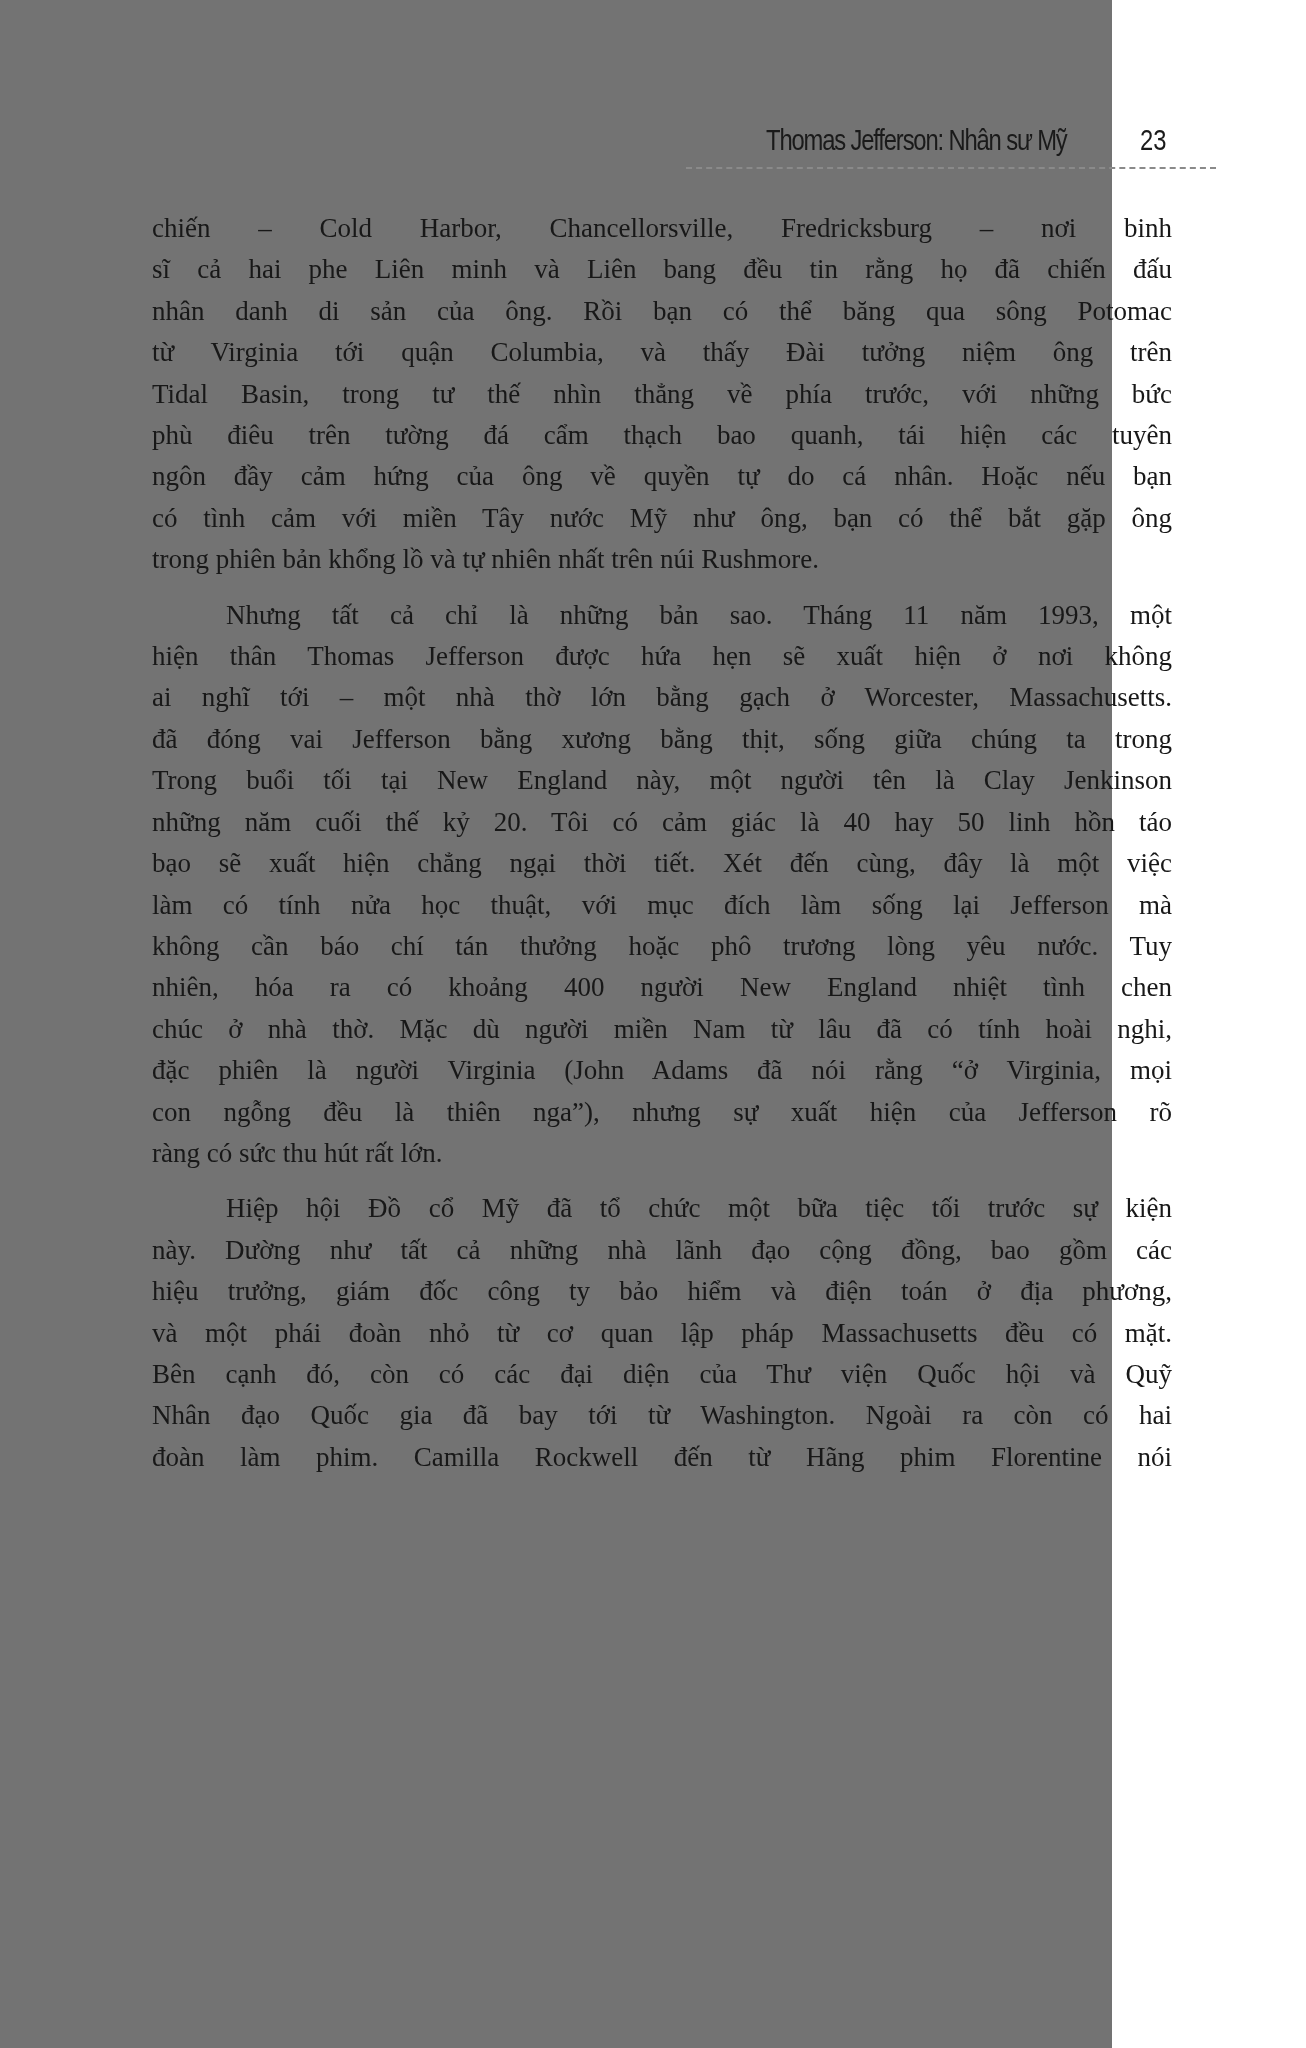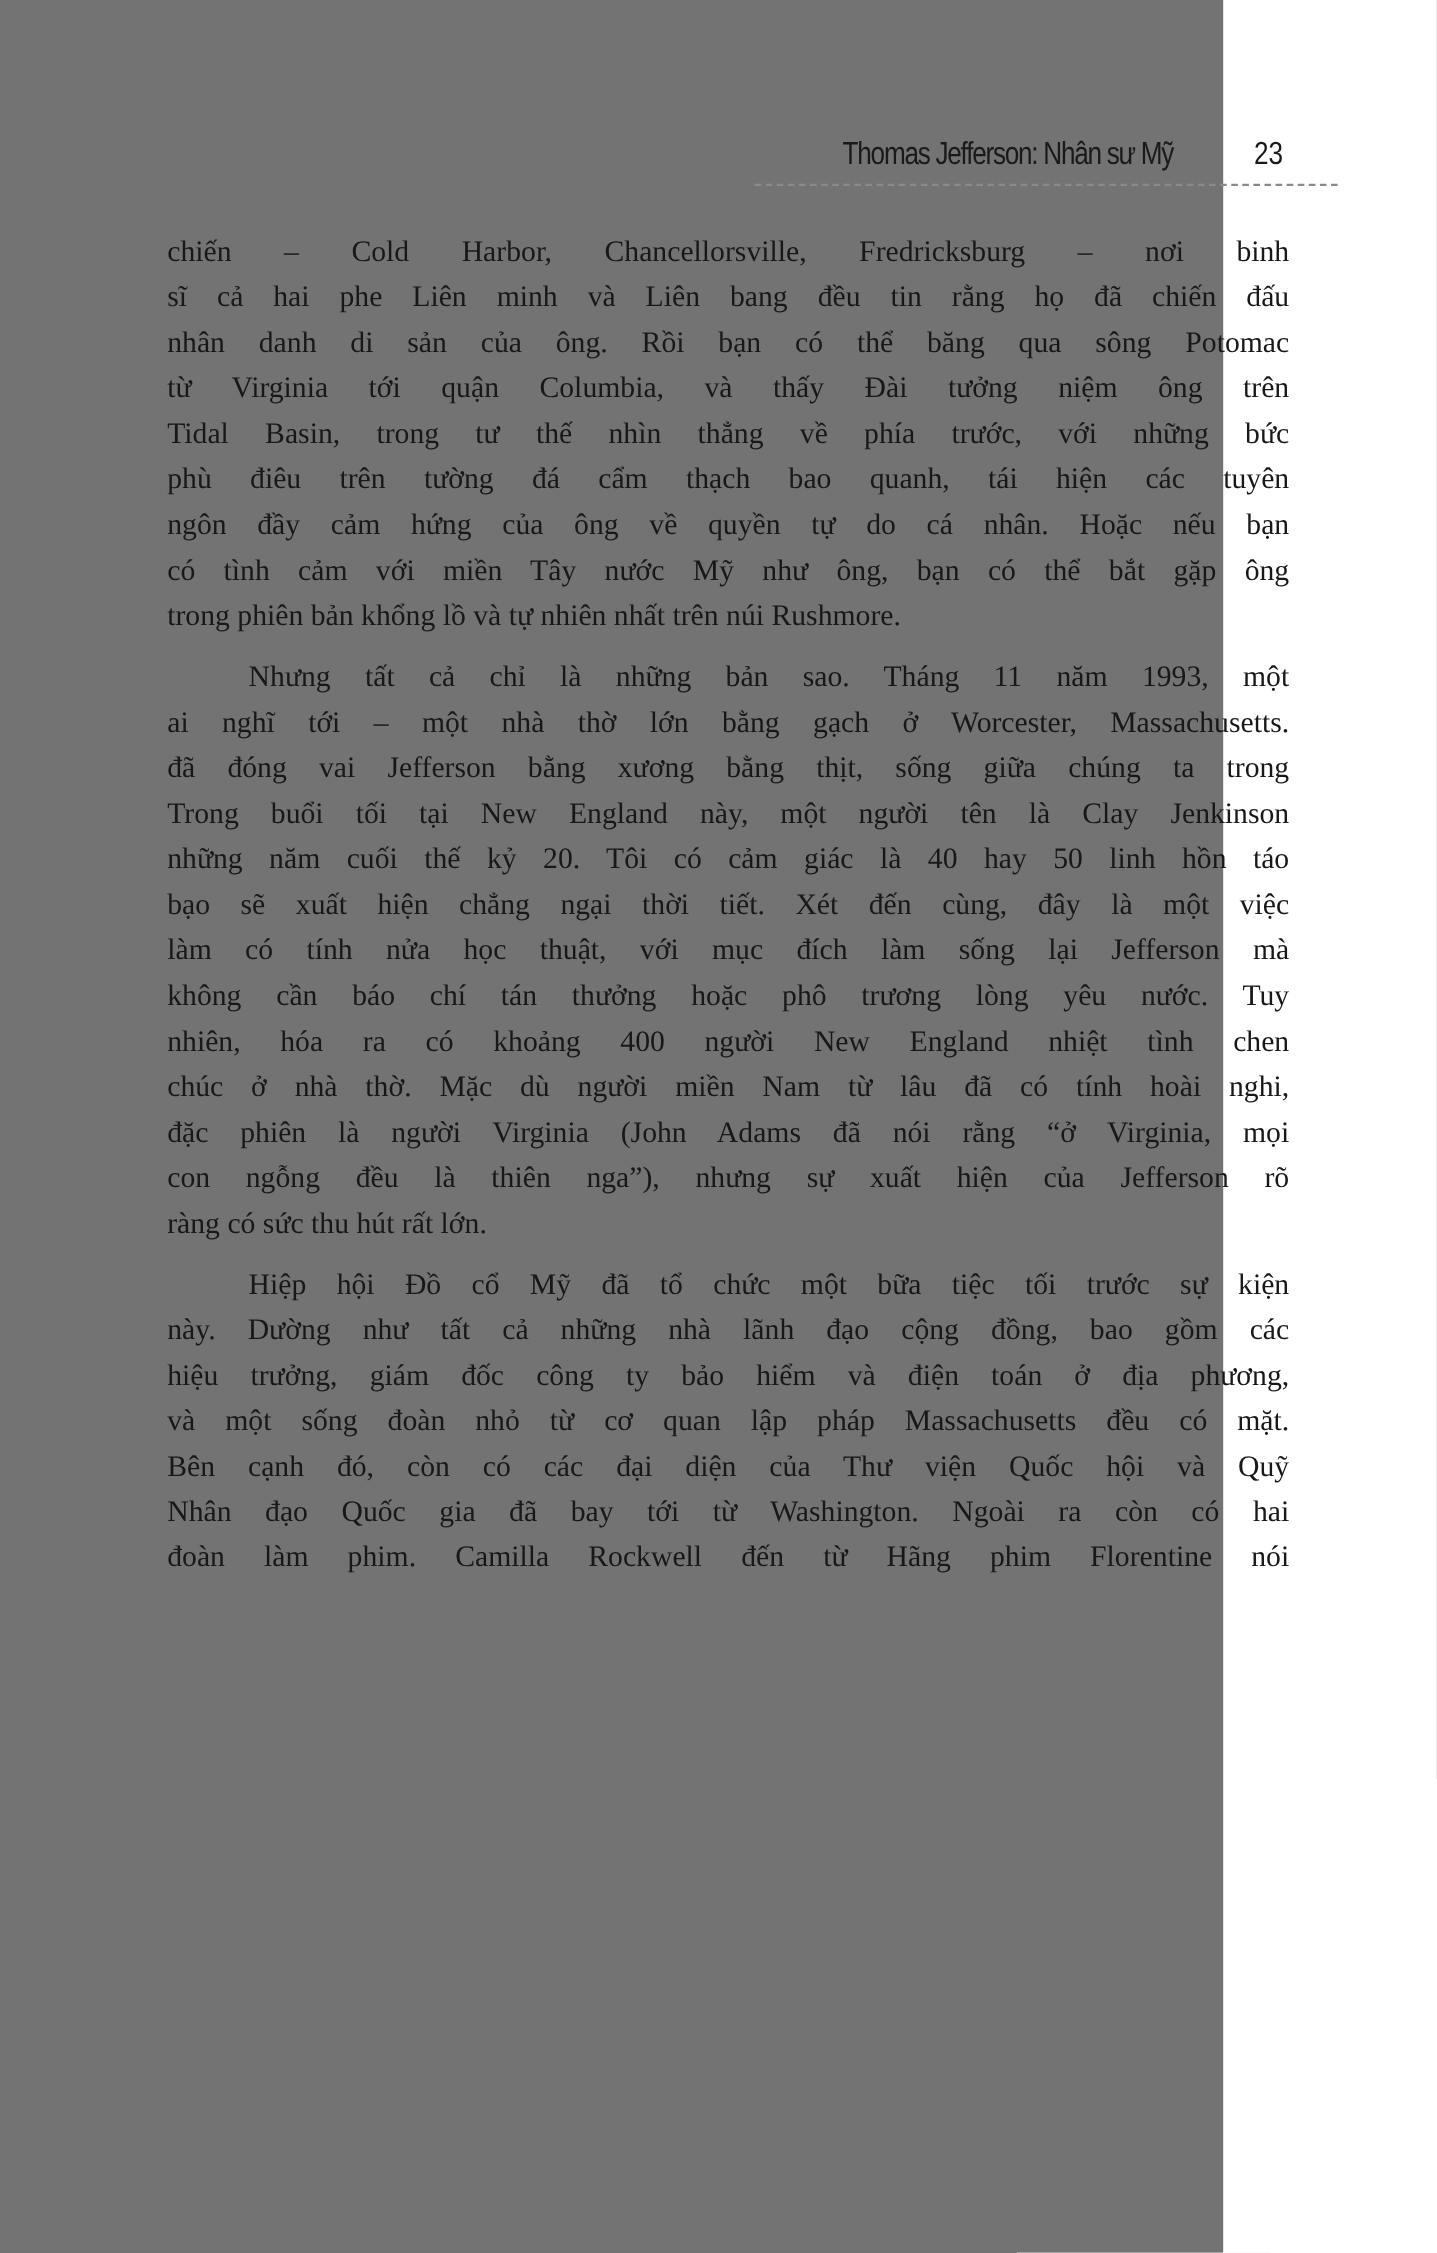--- a/index.html
+++ b/index.html
@@ -105,38 +105,39 @@
       <span class="line">từ Virginia tới quận Columbia, và thấy Đài tưởng niệm ông trên</span>
       <span class="line">Tidal Basin, trong tư thế nhìn thẳng về phía trước, với những bức</span>
       <span class="line">phù điêu trên tường đá cẩm thạch bao quanh, tái hiện các tuyên</span>
       <span class="line">ngôn đầy cảm hứng của ông về quyền tự do cá nhân. Hoặc nếu bạn</span>
       <span class="line">có tình cảm với miền Tây nước Mỹ như ông, bạn có thể bắt gặp ông</span>
       <span class="line last">trong phiên bản khổng lồ và tự nhiên nhất trên núi Rushmore.</span>
     </div>
 
     <div class="para">
       <span class="line indent">Nhưng tất cả chỉ là những bản sao. Tháng 11 năm 1993, một</span>
+      <span class="line">hiện thân Thomas Jefferson được hứa hẹn sẽ xuất hiện ở nơi không</span>
       <span class="line">ai nghĩ tới – một nhà thờ lớn bằng gạch ở Worcester, Massachusetts.</span>
       <span class="line">đã đóng vai Jefferson bằng xương bằng thịt, sống giữa chúng ta trong</span>
       <span class="line">Trong buổi tối tại New England này, một người tên là Clay Jenkinson</span>
       <span class="line">những năm cuối thế kỷ 20. Tôi có cảm giác là 40 hay 50 linh hồn táo</span>
       <span class="line">bạo sẽ xuất hiện chẳng ngại thời tiết. Xét đến cùng, đây là một việc</span>
       <span class="line">làm có tính nửa học thuật, với mục đích làm sống lại Jefferson mà</span>
       <span class="line">không cần báo chí tán thưởng hoặc phô trương lòng yêu nước. Tuy</span>
       <span class="line">nhiên, hóa ra có khoảng 400 người New England nhiệt tình chen</span>
       <span class="line">chúc ở nhà thờ. Mặc dù người miền Nam từ lâu đã có tính hoài nghi,</span>
       <span class="line">đặc phiên là người Virginia (John Adams đã nói rằng “ở Virginia, mọi</span>
       <span class="line">con ngỗng đều là thiên nga”), nhưng sự xuất hiện của Jefferson rõ</span>
       <span class="line last">ràng có sức thu hút rất lớn.</span>
     </div>
 
     <div class="para">
       <span class="line indent">Hiệp hội Đồ cổ Mỹ đã tổ chức một bữa tiệc tối trước sự kiện</span>
       <span class="line">này. Dường như tất cả những nhà lãnh đạo cộng đồng, bao gồm các</span>
       <span class="line">hiệu trưởng, giám đốc công ty bảo hiểm và điện toán ở địa phương,</span>
-      <span class="line">và một sống đoàn nhỏ từ cơ quan lập pháp Massachusetts đều có mặt.</span>
+      <span class="line">và một phái đoàn nhỏ từ cơ quan lập pháp Massachusetts đều có mặt.</span>
       <span class="line">Bên cạnh đó, còn có các đại diện của Thư viện Quốc hội và Quỹ</span>
       <span class="line">Nhân đạo Quốc gia đã bay tới từ Washington. Ngoài ra còn có hai</span>
       <span class="line">đoàn làm phim. Camilla Rockwell đến từ Hãng phim Florentine nói</span>
     </div>
 
   </div>
 </div>
 
 </body></html>

